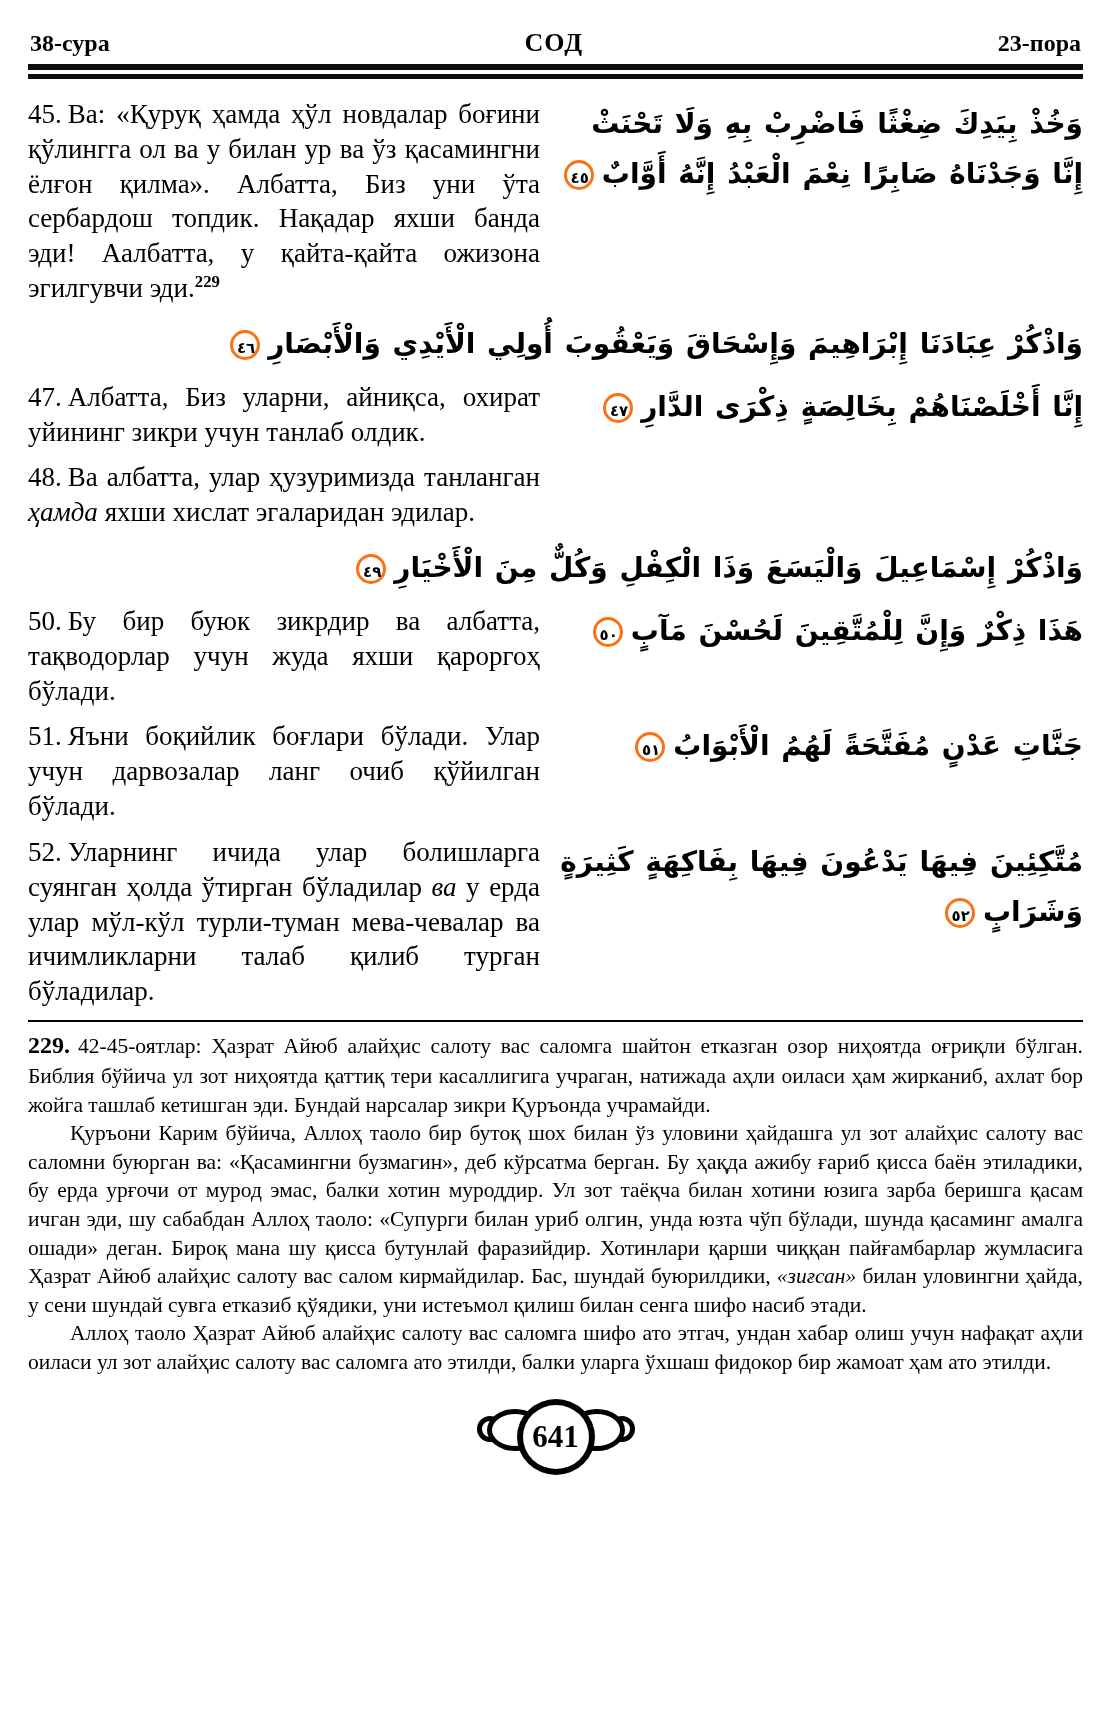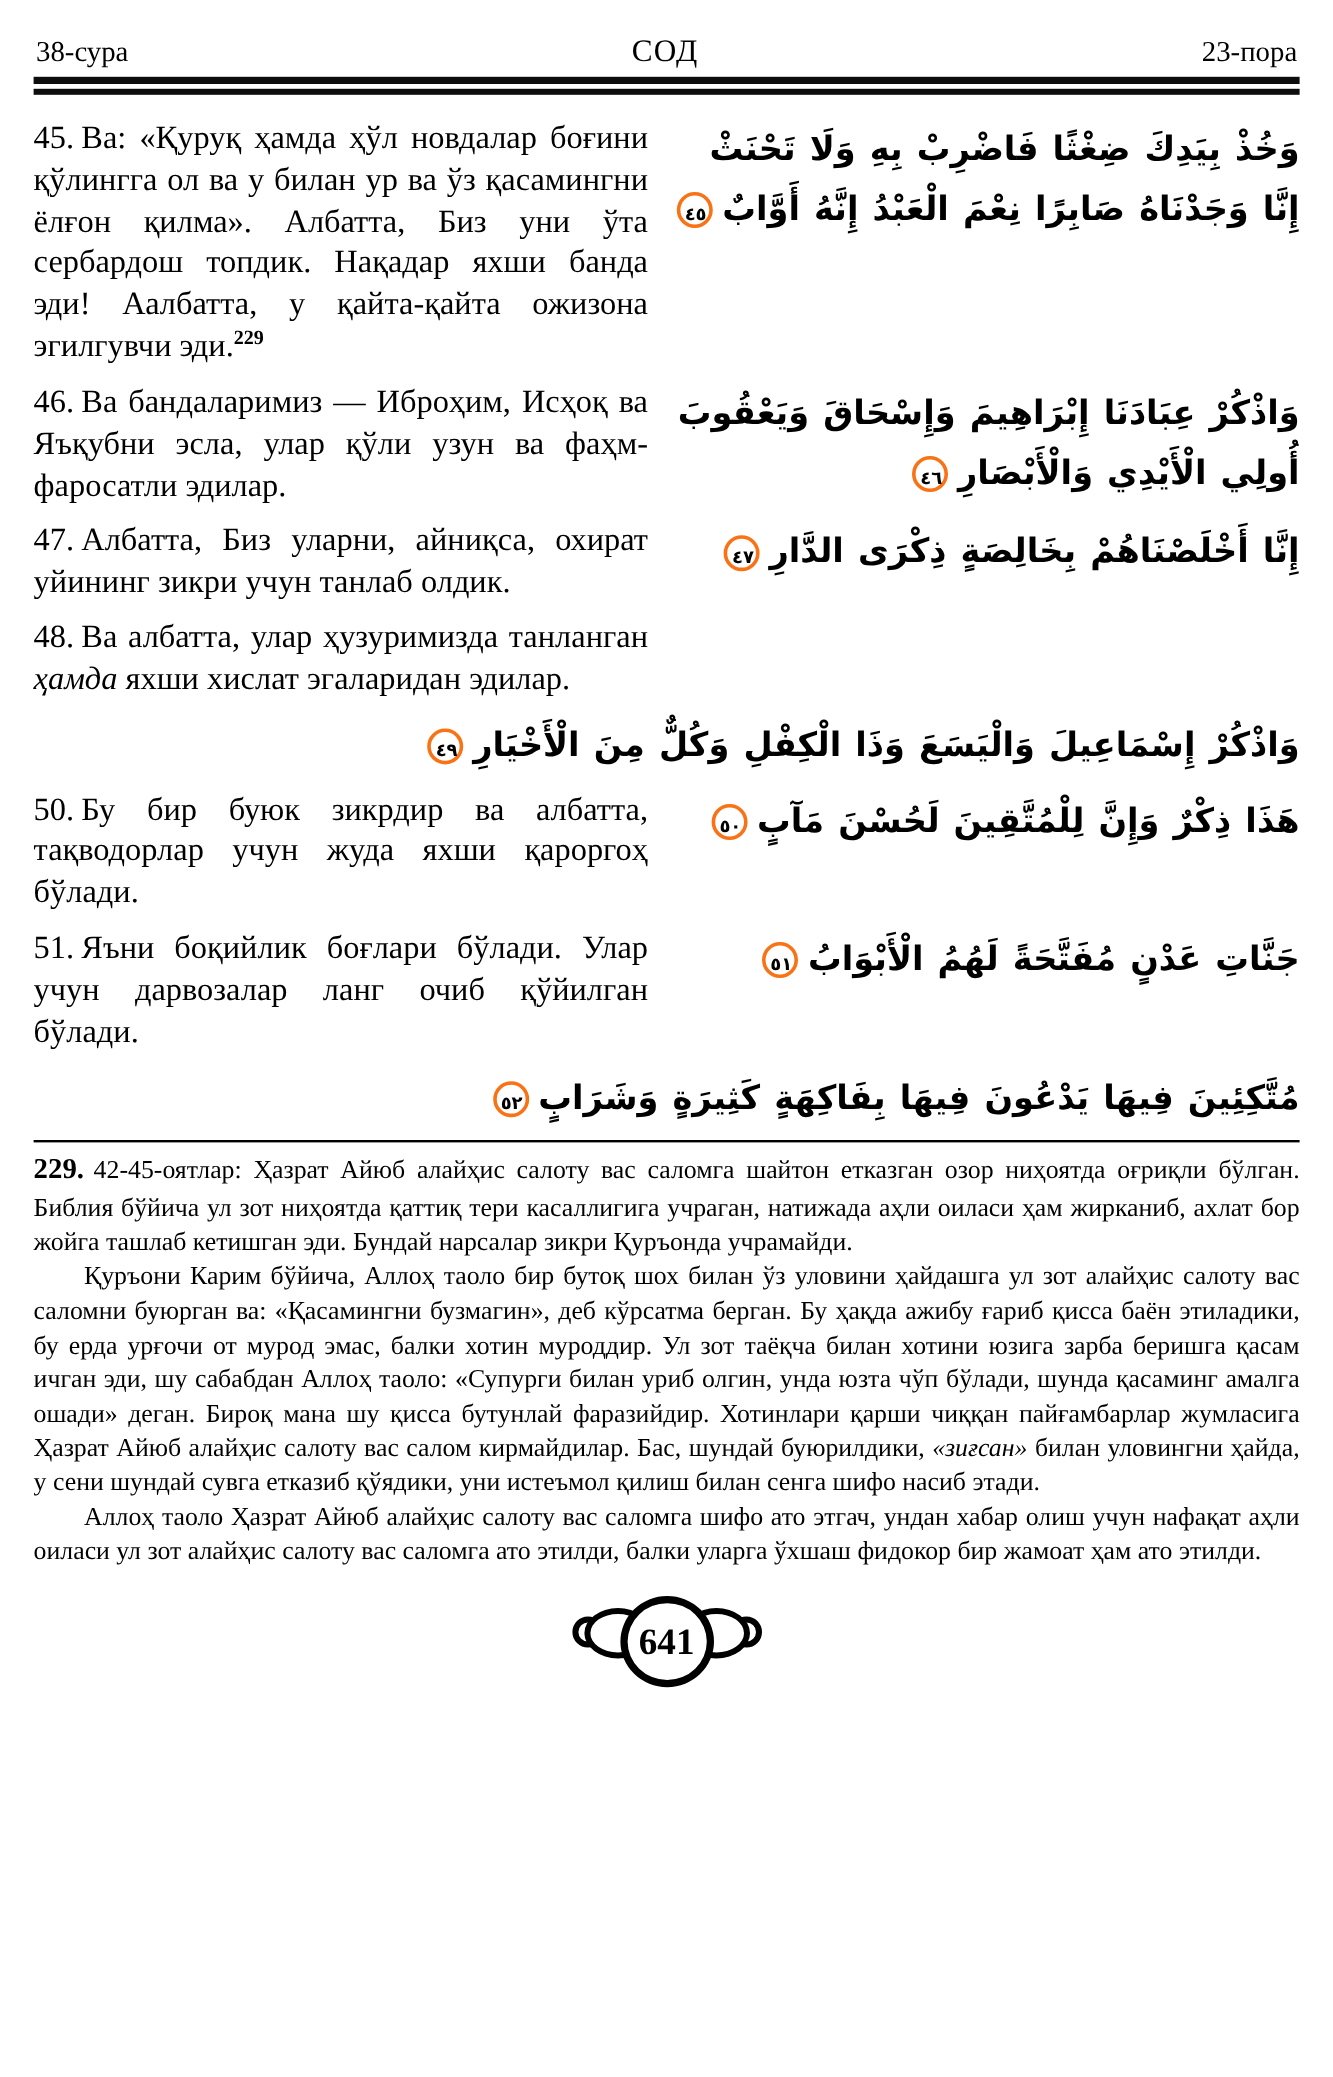--- a/index.html
+++ b/index.html
@@ -6,21 +6,21 @@
   body{
     width:1111px;height:1731px;
     background:#ffffff;color:#000;
     font-family:"Liberation Serif", serif;
     overflow:hidden;
   }
   .page{width:1111px;height:1731px;box-sizing:border-box;padding:14px 0 0 0;}
 
   
   .hdr{display:flex;justify-content:space-between;align-items:baseline;
-       padding:14px 30px 2px 30px;font-weight:normal;}
+       padding:14px 30px 2px 30px;font-weight:bold;}
   .hdr .left,.hdr .right{font-size:24px;}
   .hdr .center{font-size:26px;letter-spacing:1px;}
   .dblrule{margin:4px 28px 0 28px;height:4px;
            border-top:6px solid #0d0d0d;border-bottom:5px solid #0d0d0d;}
 
   
   .verses{padding:18px 28px 0 28px;}
   .vrow{display:flex;gap:10px;margin-bottom:11px;align-items:flex-start;}
   .uz{width:512px;flex:0 0 512px;margin:0;font-size:27px;line-height:1.29;
       text-align:justify;}
@@ -70,21 +70,20 @@
   <div class="dblrule"></div>
 
   <div class="verses">
 
     <div class="vrow">
       <p class="uz"><span class="vnum">45.</span><span>Ва: «Қуруқ ҳамда ҳўл новдалар боғини қўлингга ол ва у билан ур ва ўз қасамингни ёлғон қилма». Албатта, Биз уни ўта сербардош топдик. Нақадар яхши банда эди! Аалбатта, у қайта-қайта ожизона эгилгувчи эди.</span><i></i><span></span><sup>229</sup></p>
       <p class="ar" dir="rtl"><span>وَخُذْ بِيَدِكَ ضِغْثًا فَاضْرِبْ بِهِ وَلَا تَحْنَثْ إِنَّا وَجَدْنَاهُ صَابِرًا نِعْمَ الْعَبْدُ إِنَّهُ أَوَّابٌ</span><span class="aynum">٤٥</span></p>
     </div>
 
     <div class="vrow">
-      <p class="uz"><span class="vnum">46.</span><span>Ва бандаларимиз — Иброҳим, Исҳоқ ва Яъқубни эсла, улар қўли узун ва фаҳм-фаросатли эдилар.</span><i></i><span></span></p>
       <p class="ar" dir="rtl"><span>وَاذْكُرْ عِبَادَنَا إِبْرَاهِيمَ وَإِسْحَاقَ وَيَعْقُوبَ أُولِي الْأَيْدِي وَالْأَبْصَارِ</span><span class="aynum">٤٦</span></p>
     </div>
 
     <div class="vrow">
       <p class="uz"><span class="vnum">47.</span><span>Албатта, Биз уларни, айниқса, охират уйининг зикри учун танлаб олдик.</span><i></i><span></span></p>
       <p class="ar" dir="rtl"><span>إِنَّا أَخْلَصْنَاهُمْ بِخَالِصَةٍ ذِكْرَى الدَّارِ</span><span class="aynum">٤٧</span></p>
     </div>
 
     <div class="vrow">
       <p class="uz"><span class="vnum">48.</span><span>Ва албатта, улар ҳузуримизда танланган </span><i>ҳамда</i><span> яхши хислат эгаларидан эдилар.</span></p>
@@ -98,20 +97,21 @@
       <p class="uz"><span class="vnum">50.</span><span>Бу бир буюк зикрдир ва албатта, тақводорлар учун жуда яхши қароргоҳ бўлади.</span><i></i><span></span></p>
       <p class="ar" dir="rtl"><span>هَذَا ذِكْرٌ وَإِنَّ لِلْمُتَّقِينَ لَحُسْنَ مَآبٍ</span><span class="aynum">٥٠</span></p>
     </div>
 
     <div class="vrow">
       <p class="uz"><span class="vnum">51.</span><span>Яъни боқийлик боғлари бўлади. Улар учун дарвозалар ланг очиб қўйилган бўлади.</span><i></i><span></span></p>
       <p class="ar" dir="rtl"><span>جَنَّاتِ عَدْنٍ مُفَتَّحَةً لَهُمُ الْأَبْوَابُ</span><span class="aynum">٥١</span></p>
     </div>
 
     <div class="vrow">
+      <p class="uz"><span class="vnum">52.</span><span>Уларнинг ичида улар болишларга суянган ҳолда ўтирган бўладилар </span><i>ва</i><span> у ерда улар мўл-кўл турли-туман мева-чевалар ва ичимликларни талаб қилиб турган бўладилар.</span></p>
       <p class="ar" dir="rtl"><span>مُتَّكِئِينَ فِيهَا يَدْعُونَ فِيهَا بِفَاكِهَةٍ كَثِيرَةٍ وَشَرَابٍ</span><span class="aynum">٥٢</span></p>
     </div>
 
   </div>
 
   <div class="fnote">
     <p><span class="fnum">229.</span><span>42-45-оятлар: Ҳазрат Айюб алайҳис салоту вас саломга шайтон етказган озор ниҳоятда оғриқли бўлган. Библия бўйича ул зот ниҳоятда қаттиқ тери касаллигига учраган, натижада аҳли оиласи ҳам жирканиб, ахлат бор жойга ташлаб кетишган эди. Бундай нарсалар зикри Қуръонда учрамайди.</span></p>
     <p class="ind"><span>Қуръони Карим бўйича, Аллоҳ таоло бир бутоқ шох билан ўз уловини ҳайдашга ул зот алайҳис салоту вас саломни буюрган ва: «Қасамингни бузмагин», деб кўрсатма берган. Бу ҳақда ажибу ғариб қисса баён этиладики, бу ерда урғочи от мурод эмас, балки хотин муроддир. Ул зот таёқча билан хотини юзига зарба беришга қасам ичган эди, шу сабабдан Аллоҳ таоло: «Супурги билан уриб олгин, унда юзта чўп бўлади, шунда қасаминг амалга ошади» деган. Бироқ мана шу қисса бутунлай фаразийдир. Хотинлари қарши чиққан пайғамбарлар жумласига Ҳазрат Айюб алайҳис салоту вас салом кирмайдилар. Бас, шундай буюрилдики, </span><i>«зиғсан»</i><span> билан уловингни ҳайда, у сени шундай сувга етказиб қўядики, уни истеъмол қилиш билан сенга шифо насиб этади.</span></p>
     <p class="ind"><span>Аллоҳ таоло Ҳазрат Айюб алайҳис салоту вас саломга шифо ато этгач, ундан хабар олиш учун нафақат аҳли оиласи ул зот алайҳис салоту вас саломга ато этилди, балки уларга ўхшаш фидокор бир жамоат ҳам ато этилди.</span></p>
   </div>

